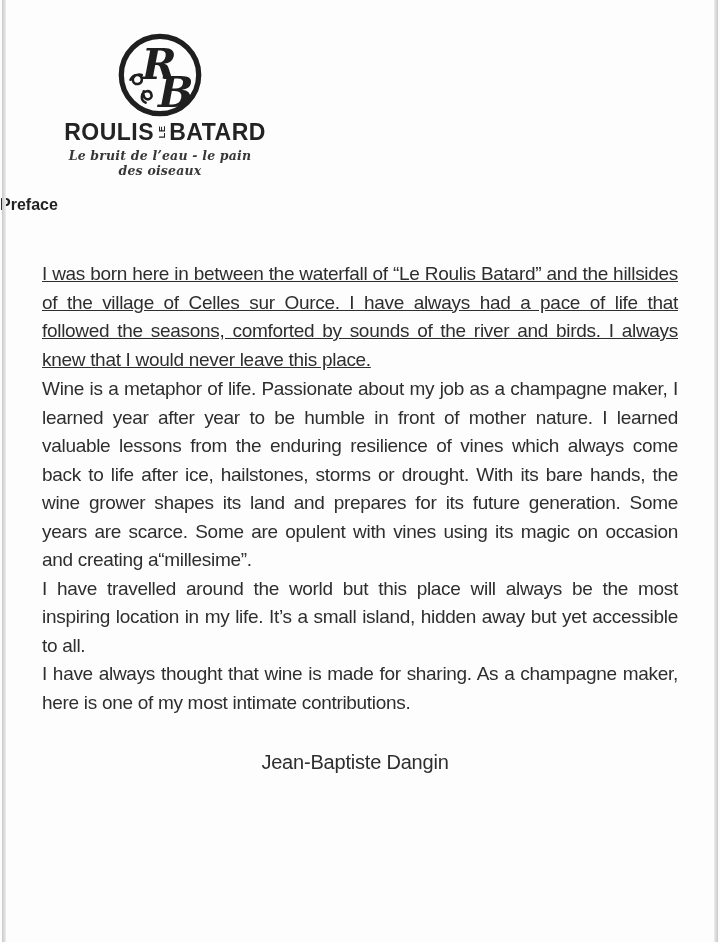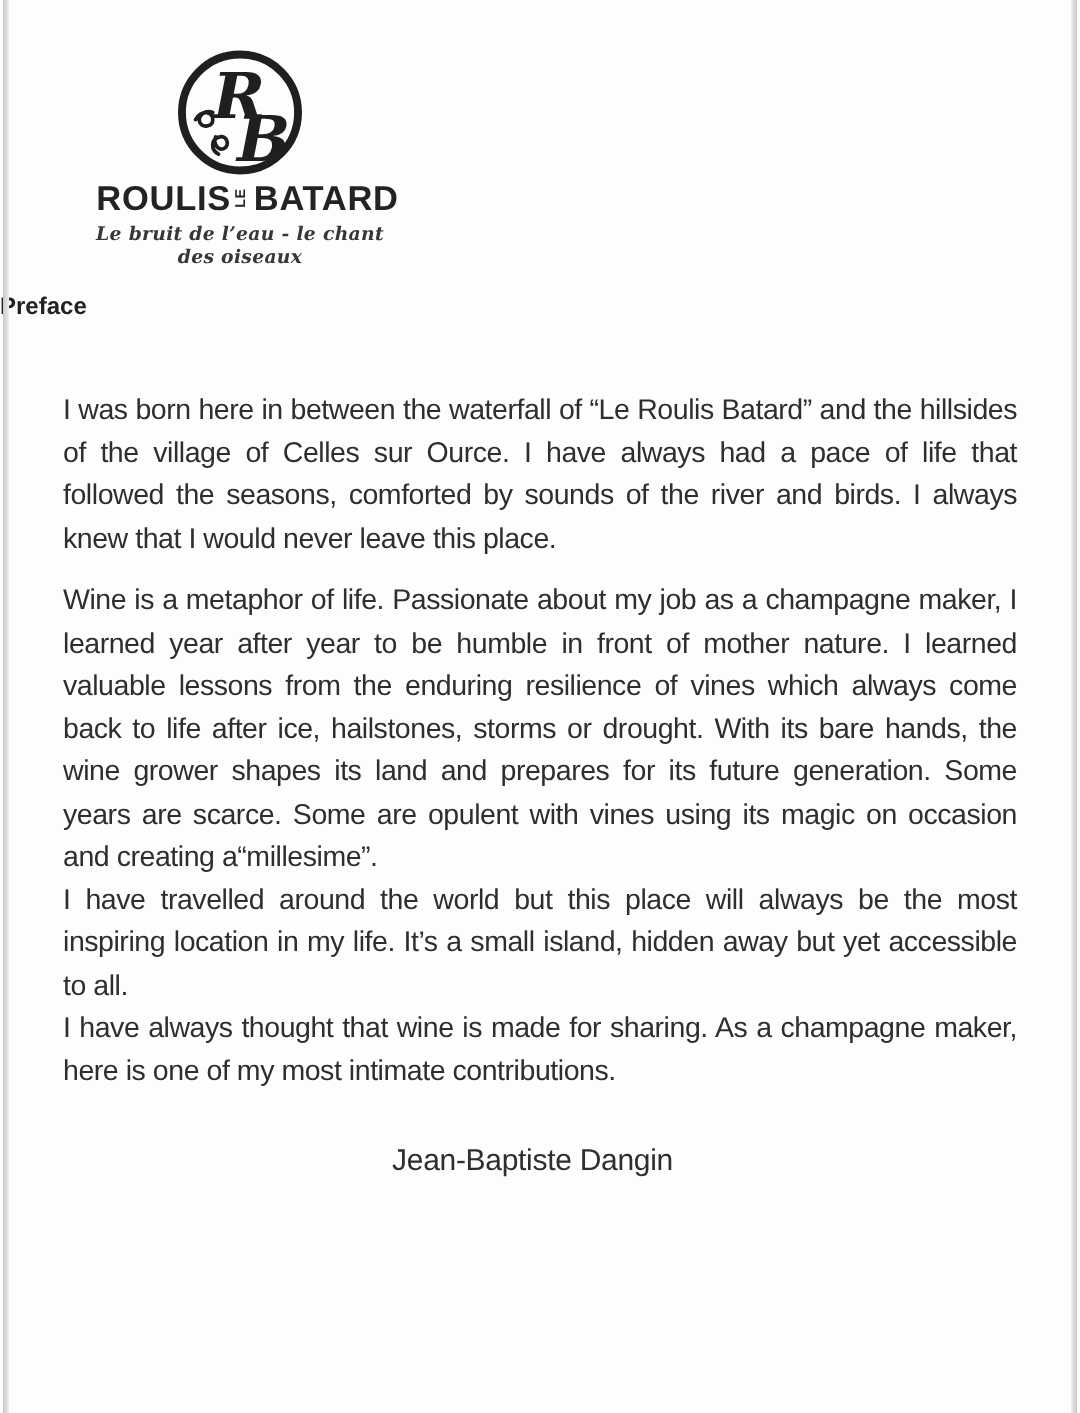--- a/index.html
+++ b/index.html
@@ -100,21 +100,21 @@
   }
   .doc-body {
     margin: 46px 42px 0 42px;
     font-size: 19px;
     letter-spacing: -0.3px;
     line-height: 28.5px;
     text-align: justify;
     color: #2e2e2e;
   }
   .doc-body p { margin: 0; }
-  .doc-body p.first { margin-bottom: 13px; }
+  .doc-body p.first { margin-bottom: 1px; text-decoration: underline; }
   .signature {
     margin: 34px 52px 0 42px;
     text-align: center;
     font-size: 20px;
     letter-spacing: -0.2px;
     color: #2e2e2e;
   }
 </style>
 </head>
 <body>
@@ -133,21 +133,21 @@
       <text x="26" y="49" font-size="44">R</text>
       <text x="43" y="79" font-size="44">B</text>
     </svg>
     <div class="wordmark">
       <span>ROULIS</span>
       <span class="le">
         <span>LE</span>
       </span>
       <span>BATARD</span>
     </div>
-    <div class="tagline">Le bruit de l’eau - le chant des oiseaux</div>
+    <div class="tagline">Le bruit de l’eau - le pain des oiseaux</div>
   </header>
 
   <h1 class="doc-title">Preface</h1>
 
   <main class="doc-body">
     <p class="first">I was born here in between the waterfall of “Le Roulis Batard” and the hillsides of the village of Celles sur Ource. I have always had a pace of life that followed the seasons, comforted by  sounds of the river and birds. I always knew that I would never leave this place.</p>
     <p>Wine is a metaphor of life. Passionate about my job as a champagne maker, I learned year after year to be humble in front of mother nature. I learned valuable lessons from the enduring resilience of  vines which always come back to life after ice, hailstones, storms or drought. With its bare hands, the wine grower shapes its land and prepares for its future generation. Some years are scarce. Some are opulent  with vines using its magic on occasion and creating a“millesime”.</p>
     <p>I have  travelled around the world but this place will always be the most inspiring location in my life. It’s a small island, hidden away but yet accessible to all.</p>
     <p>I have always thought that wine is made for sharing. As a champagne maker, here is one of my most intimate contributions.</p>
   </main>

